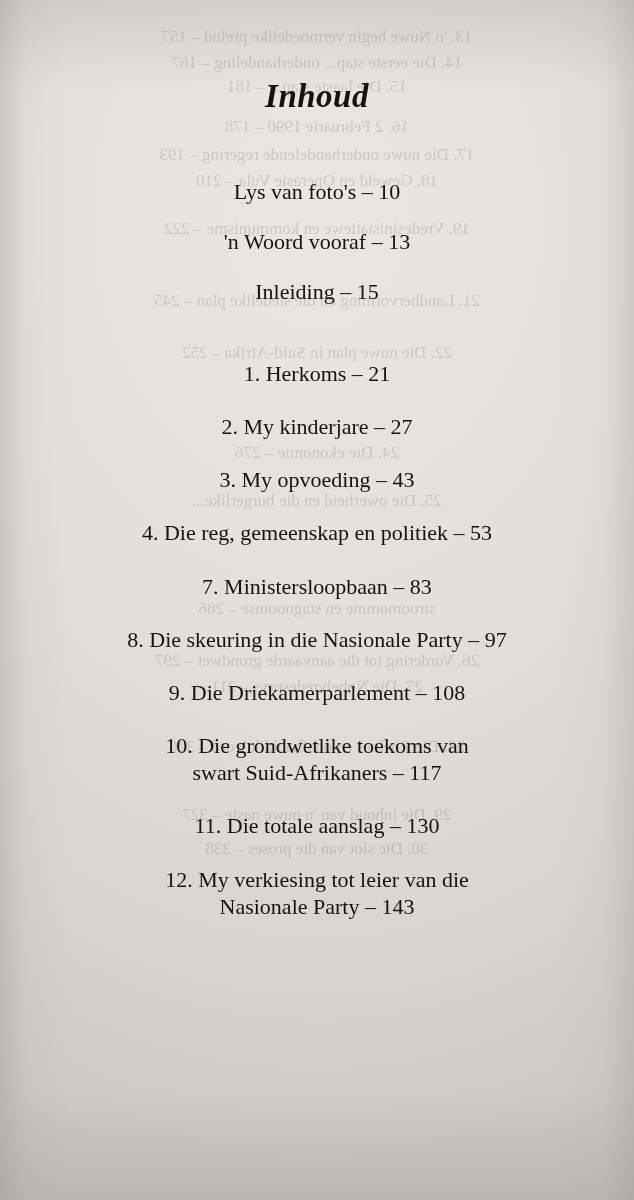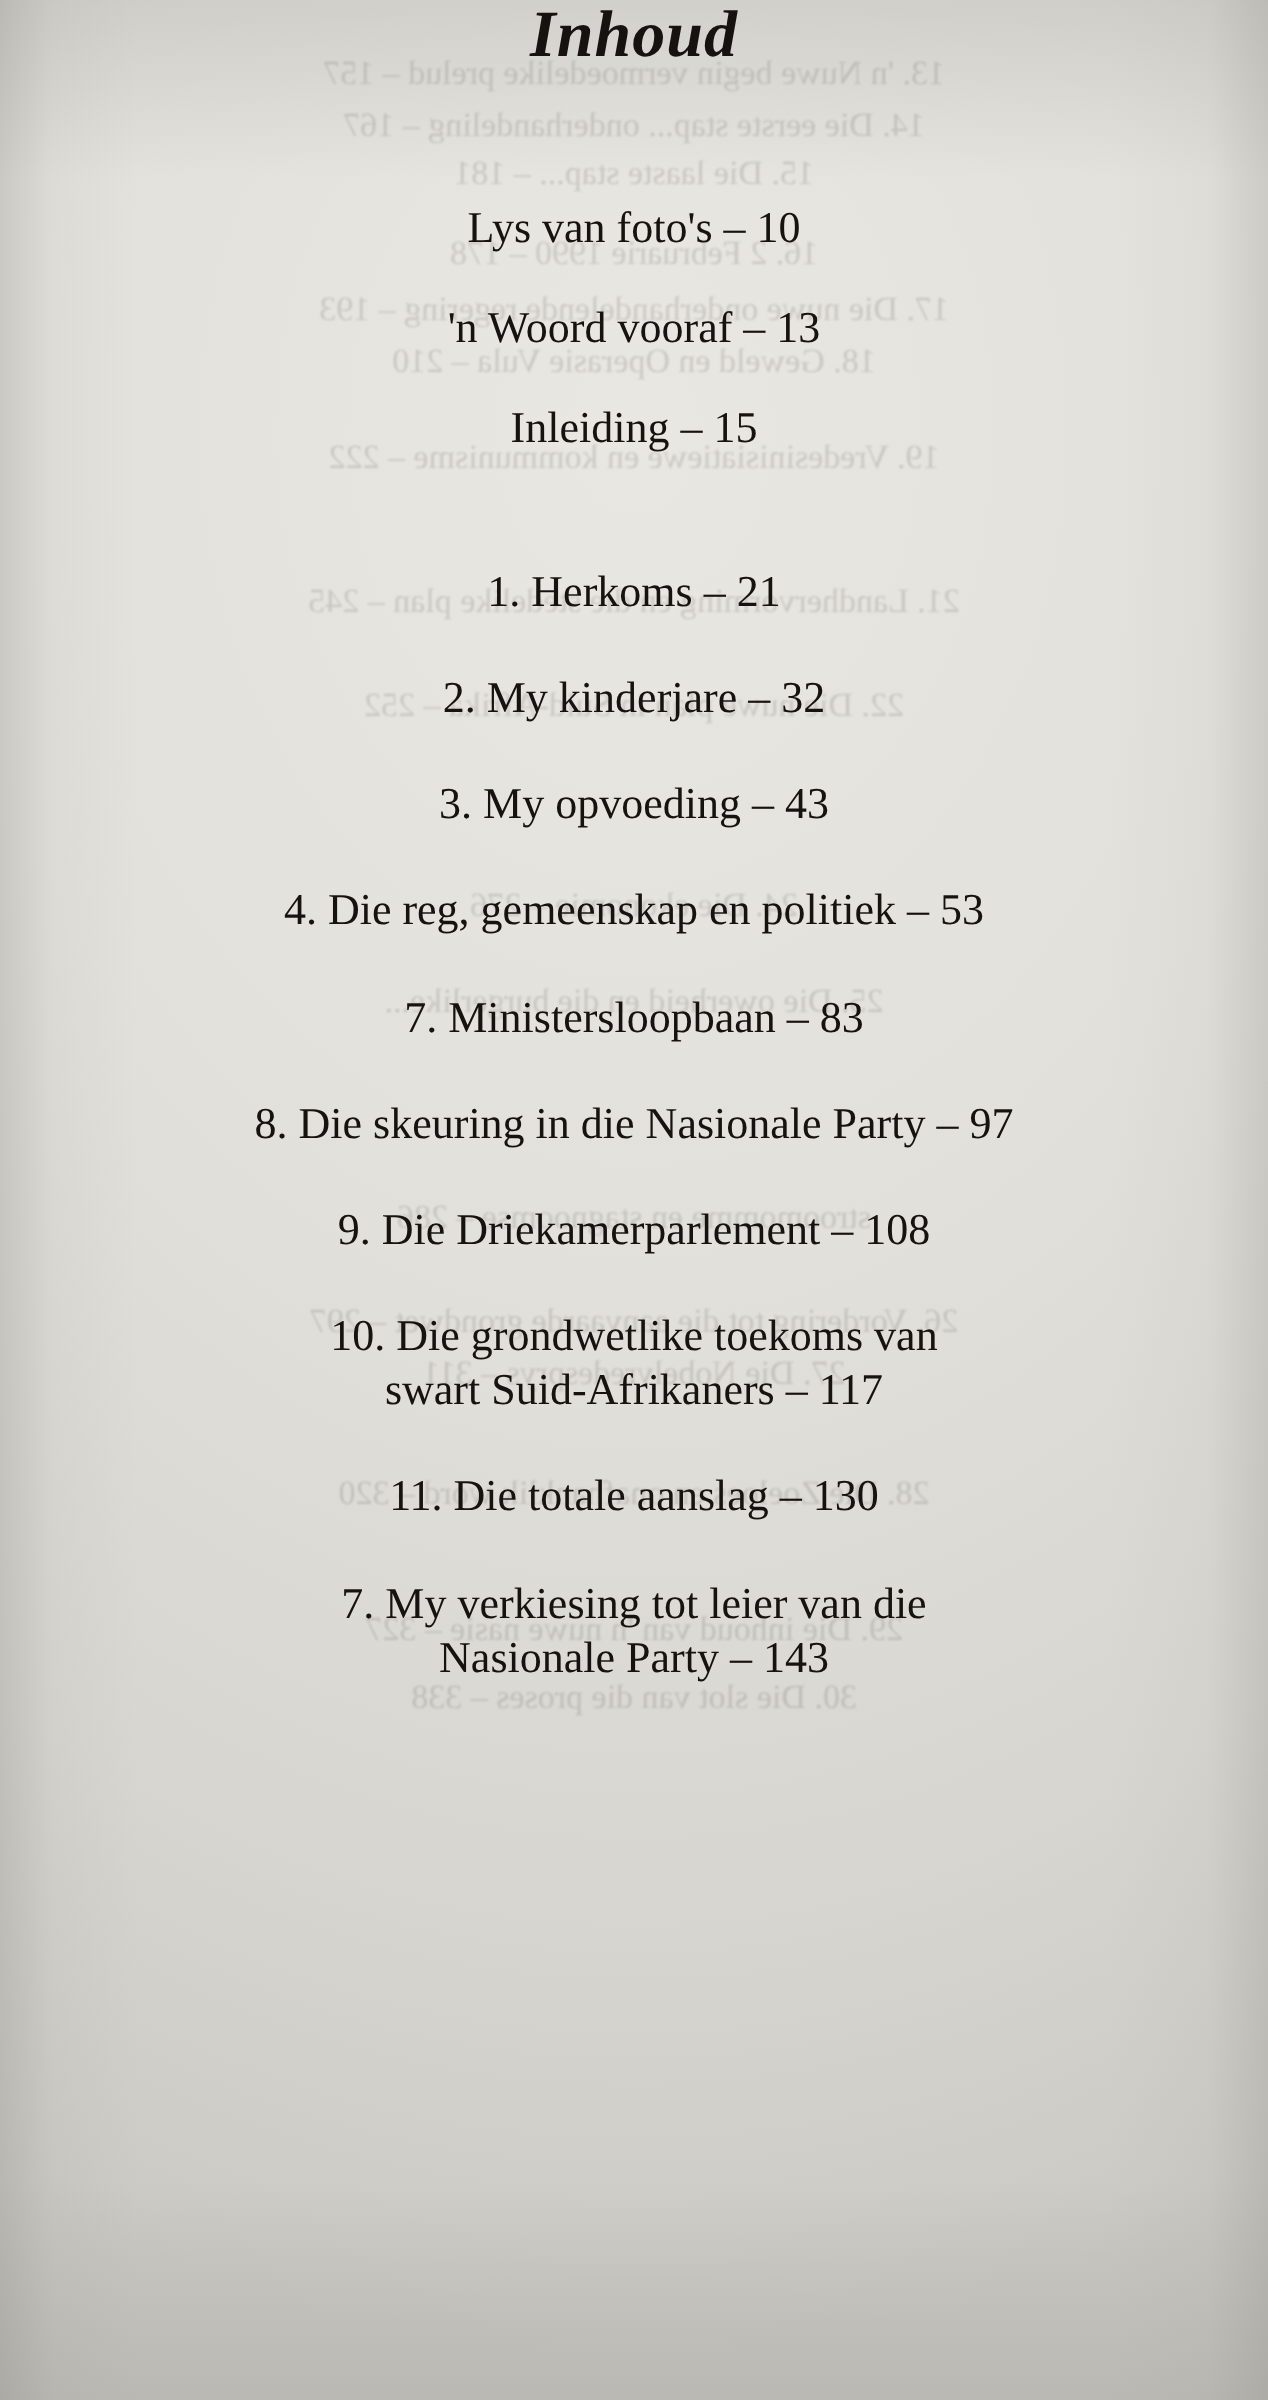--- a/index.html
+++ b/index.html
@@ -63,20 +63,21 @@
     text-align: center;
   }
 
   .title {
     font-family: "Liberation Serif", serif;
     font-style: italic;
     font-weight: 700;
     font-size: 33px;
     letter-spacing: 0.5px;
     margin: 0;
+    padding-top: 78px;
   }
 
   .front-matter {
     margin-top: 52px;
   }
   .toc-line {
     font-size: 22px;
     line-height: 1.28;
     margin: 0 auto;
     padding: 10.5px 0;
@@ -136,21 +137,21 @@
       <div class="toc-line">Inleiding – 15</div>
     </div>
 
     <div class="chapters">
 
       <div class="toc-line">
         <span class="num">1.  Herkoms – 21</span>
       </div>
 
       <div class="toc-line">
-        <span class="num">2.  My kinderjare – 32</span>
+        <span class="num">2.  My kinderjare – 27</span>
       </div>
 
       <div class="toc-line">
         <span class="num">3.  My opvoeding – 43</span>
       </div>
 
       <div class="toc-line">
         <span class="num">4.  Die reg, gemeenskap en politiek – 53</span>
       </div>
 
@@ -171,19 +172,19 @@
       <div class="toc-line">
         <span class="num">10.  Die grondwetlike toekoms van</span>
         <span class="l2">swart Suid-Afrikaners – 117</span>
       </div>
 
       <div class="toc-line">
         <span class="num">11.  Die totale aanslag – 130</span>
       </div>
 
       <div class="toc-line">
-        <span class="num">7.  My verkiesing tot leier van die</span>
+        <span class="num">12.  My verkiesing tot leier van die</span>
         <span class="l2">Nasionale Party – 143</span>
       </div>
 
     </div>
   </div>
 </div>
 
 </body></html>

